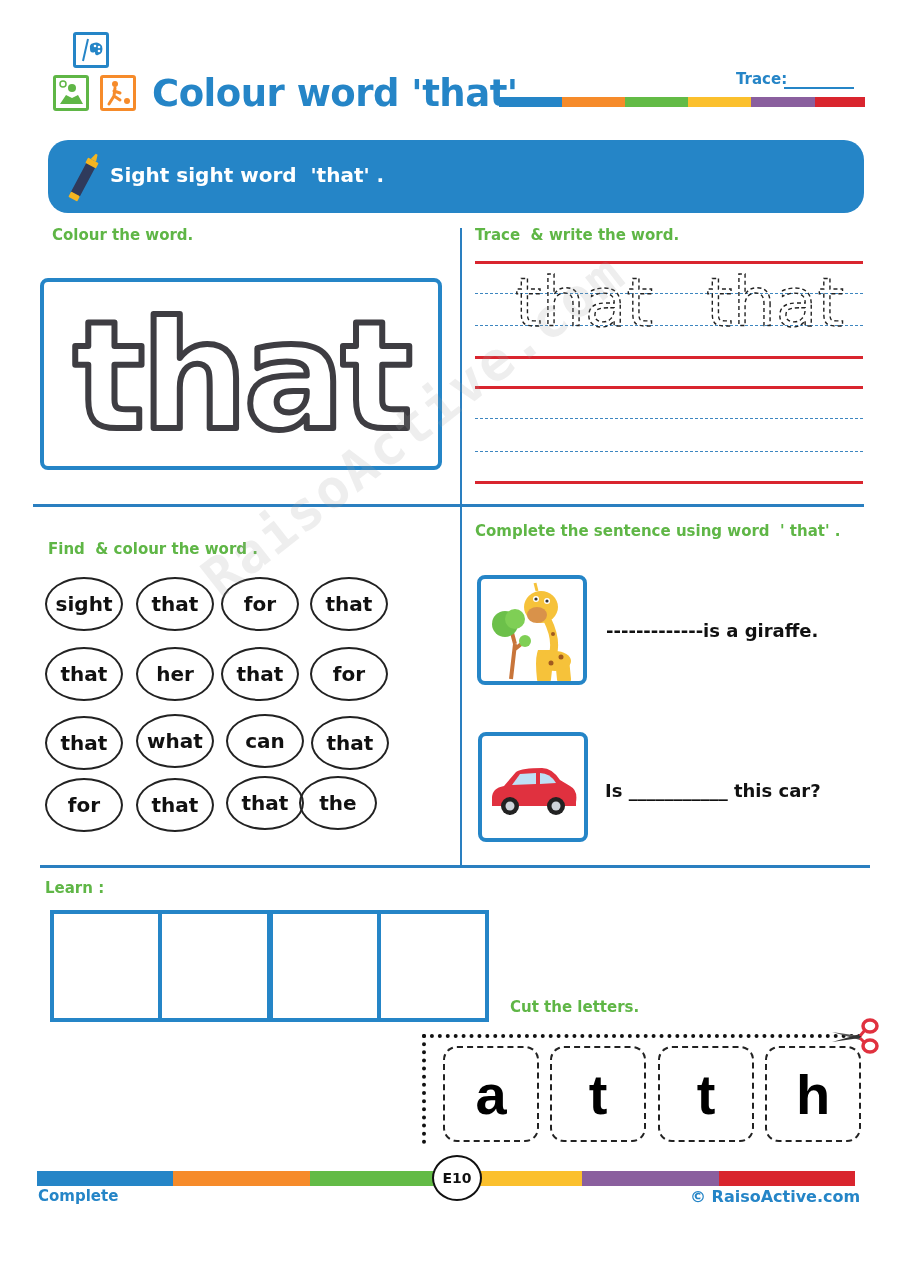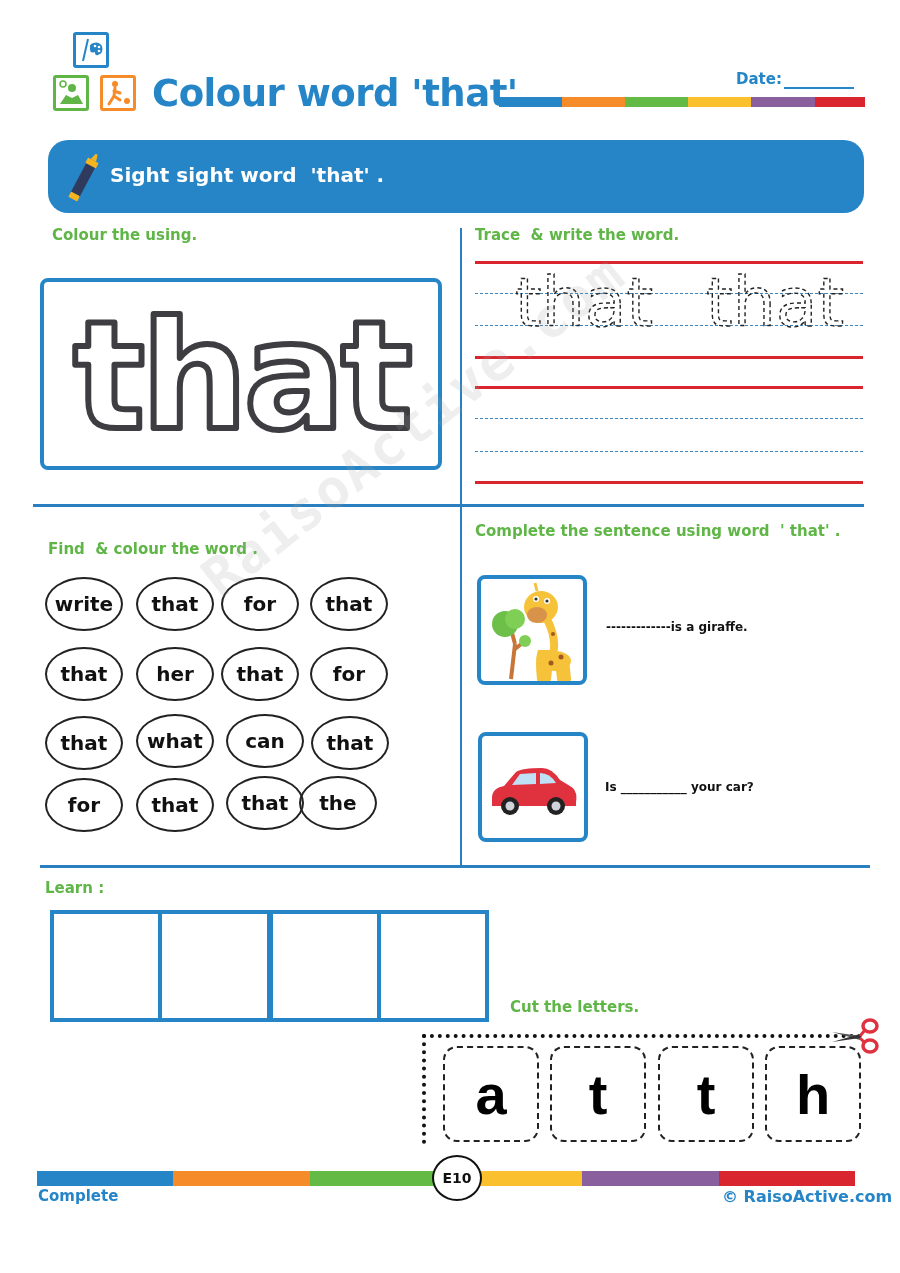--- a/index.html
+++ b/index.html
@@ -33,35 +33,35 @@
 
   
   .red-line { position: absolute; left: 475px; width: 388px; height: 3px; background: #d9252e; }
   .blue-dash { position: absolute; left: 475px; width: 388px; height: 0; border-top: 1.5px dashed #3d86c0; }
 
   
   .oval { position: absolute; width: 78px; height: 54px; border: 2px solid #222; border-radius: 50%; display: flex; align-items: center; justify-content: center; font-size: 20px; font-weight: bold; color: #111; background: transparent; }
 
   
   .pic-box { position: absolute; border: 4px solid #2585c7; border-radius: 8px; background: #fff; overflow: hidden; }
-  .sentence { position: absolute; font-size: 12px; font-weight: bold; color: #111; white-space: pre; }
+  .sentence { position: absolute; font-size: 18px; font-weight: bold; color: #111; white-space: pre; }
 
   
   .paste-row { position: absolute; left: 50px; top: 910px; width: 439px; height: 112px; border: 4px solid #2585c7; display: flex; }
   .paste-cell { flex: 1; border-right: 4px solid #2585c7; }
   .paste-cell:last-child { border-right: none; }
   .paste-cell:nth-child(2) { border-right-width: 6px; }
 
   
   .cut-frame { position: absolute; left: 422px; top: 1034px; width: 440px; height: 110px; border-top: 4px dotted #111; border-left: 4px dotted #111; }
   .cut-card { position: absolute; top: 1046px; width: 96px; height: 96px; border: 2px dashed #222; border-radius: 14px; display: flex; align-items: center; justify-content: center; font-size: 56px; font-weight: bold; color: #000; font-family: "Liberation Sans", sans-serif; }
 
   
   .footer-left { position: absolute; left: 38px; top: 1187px; font-size: 15px; font-weight: bold; color: #2585c7; }
-  .footer-right { position: absolute; left: 722px; top: 1187px; font-size: 16px; font-weight: bold; color: #2585c7; }
+  .footer-right { position: absolute; left: 690px; top: 1187px; font-size: 16px; font-weight: bold; color: #2585c7; }
   .page-badge { position: absolute; left: 432px; top: 1155px; width: 50px; height: 46px; border: 2px solid #111; border-radius: 50%; background: #fff; display: flex; align-items: center; justify-content: center; font-size: 14px; font-weight: bold; color: #111; }
 
   
   .watermark { position: absolute; left: 190px; top: 560px; font-family: "DejaVu Sans Mono", monospace; font-size: 54px; font-weight: bold; color: rgba(160,160,160,0.18); transform: rotate(-38deg); transform-origin: left top; white-space: nowrap; letter-spacing: 2px; pointer-events: none; }
 </style>
 </head>
 <body>
 
 <div class="logo-box" style="left:73px;top:32px;border-color:#2585c7;">
   <svg width="30" height="30" viewBox="0 0 30 30">
@@ -81,21 +81,21 @@
 </div>
 <div class="logo-box" style="left:100px;top:75px;border-color:#f68b2a;">
   <svg width="30" height="30" viewBox="0 0 30 30">
     <circle cx="12" cy="6" r="3" fill="#f68b2a"></circle>
     <path d="M12 10 L11 18 L6 26 M11 18 L17 22 M11 13 L17 15" stroke="#f68b2a" stroke-width="3" fill="none" stroke-linecap="round"></path>
     <circle cx="24" cy="23" r="3" fill="#f68b2a"></circle>
   </svg>
 </div>
 
 <div class="title">Colour word 'that'</div>
-<div class="date-label">Date:</div>
+<div class="date-label">Trace:</div>
 <div class="date-line"></div>
 <div class="stripe" style="left:499px;top:97px;width:366px;height:10px;">
   <div style="flex:1;background:#2585c7"></div>
     <div style="flex:1;background:#f68b2a"></div>
     <div style="flex:1;background:#63bb46"></div>
   <div style="flex:1;background:#fbc02d"></div>
     <div style="flex:1;background:#8a5f9e"></div>
     <div style="flex:0.8;background:#d9252e"></div>
 </div>
 
@@ -105,21 +105,21 @@
     <g transform="rotate(28 24 30)">
       <rect x="19" y="14" width="10" height="36" rx="2" fill="#2f3a5c"></rect>
       <rect x="18" y="10" width="12" height="6" rx="1" fill="#f4b521"></rect>
       <polygon points="21,10 27,10 25,3 23,3" fill="#f4b521"></polygon>
       <rect x="19" y="48" width="10" height="6" rx="1" fill="#f4b521"></rect>
     </g>
   </svg>
 </div>
 <div class="banner-text">Sight sight word  'that' .</div>
 
-<div class="heading" style="left:52px;top:226px;">Colour the using.</div>
+<div class="heading" style="left:52px;top:226px;">Colour the word.</div>
 <div class="heading" style="left:475px;top:226px;">Trace  &amp; write the word.</div>
 <div class="heading" style="left:48px;top:540px;">Find  &amp; colour the word .</div>
 <div class="heading" style="left:475px;top:522px;">Complete the sentence using word  ' that' .</div>
 <div class="heading" style="left:45px;top:879px;">Learn :</div>
 <div class="heading" style="left:510px;top:998px;">Cut the letters.</div>
 
 <div class="vline" style="left:460px;top:228px;height:637px;"></div>
 <div class="hline" style="left:33px;top:504px;width:831px;"></div>
 <div class="hline" style="left:40px;top:865px;width:830px;"></div>
 
@@ -142,21 +142,21 @@
   <svg width="140" height="66" viewBox="0 0 140 66">
       <text x="0" y="56" font-size="68" fill="none" stroke="#222" stroke-width="1.4" stroke-dasharray="4 3" font-family="DejaVu Sans, sans-serif">that</text>
     </svg>
 </div>
 <div class="abs" style="left:706px;top:270px;">
   <svg width="140" height="66" viewBox="0 0 140 66">
       <text x="0" y="56" font-size="68" fill="none" stroke="#222" stroke-width="1.4" stroke-dasharray="4 3" font-family="DejaVu Sans, sans-serif">that</text>
     </svg>
 </div>
 
-<div class="oval" style="left:45px;top:577px;">write</div>
+<div class="oval" style="left:45px;top:577px;">sight</div>
 <div class="oval" style="left:136px;top:577px;">that</div>
 <div class="oval" style="left:221px;top:577px;">for</div>
 <div class="oval" style="left:310px;top:577px;">that</div>
 
 <div class="oval" style="left:45px;top:647px;">that</div>
 <div class="oval" style="left:136px;top:647px;">her</div>
 <div class="oval" style="left:221px;top:647px;">that</div>
 <div class="oval" style="left:310px;top:647px;">for</div>
 
 <div class="oval" style="left:45px;top:716px;">that</div>
@@ -195,21 +195,21 @@
   <svg width="102" height="102" viewBox="0 0 102 102">
     <path d="M10 62 Q10 52 22 50 L34 36 Q40 32 60 32 Q70 32 78 44 L88 50 Q96 54 94 66 L94 70 L10 70 Z" fill="#e0313f"></path>
     <path d="M38 38 L54 37 L54 48 L30 49 Z" fill="#bfe0f5"></path>
     <path d="M58 37 Q68 37 74 47 L58 48 Z" fill="#bfe0f5"></path>
     <circle cx="28" cy="70" r="9" fill="#222"></circle>
       <circle cx="28" cy="70" r="4.5" fill="#cfd4da"></circle>
     <circle cx="74" cy="70" r="9" fill="#222"></circle>
       <circle cx="74" cy="70" r="4.5" fill="#cfd4da"></circle>
   </svg>
 </div>
-<div class="sentence" style="left:605px;top:780px;">Is ___________ your car?</div>
+<div class="sentence" style="left:605px;top:780px;">Is ___________ this car?</div>
 
 <div class="paste-row">
   <div class="paste-cell"></div>
   <div class="paste-cell"></div>
   <div class="paste-cell"></div>
   <div class="paste-cell"></div>
 </div>
 
 <div class="cut-frame"></div>
 <div class="abs" style="left:830px;top:1016px;">

